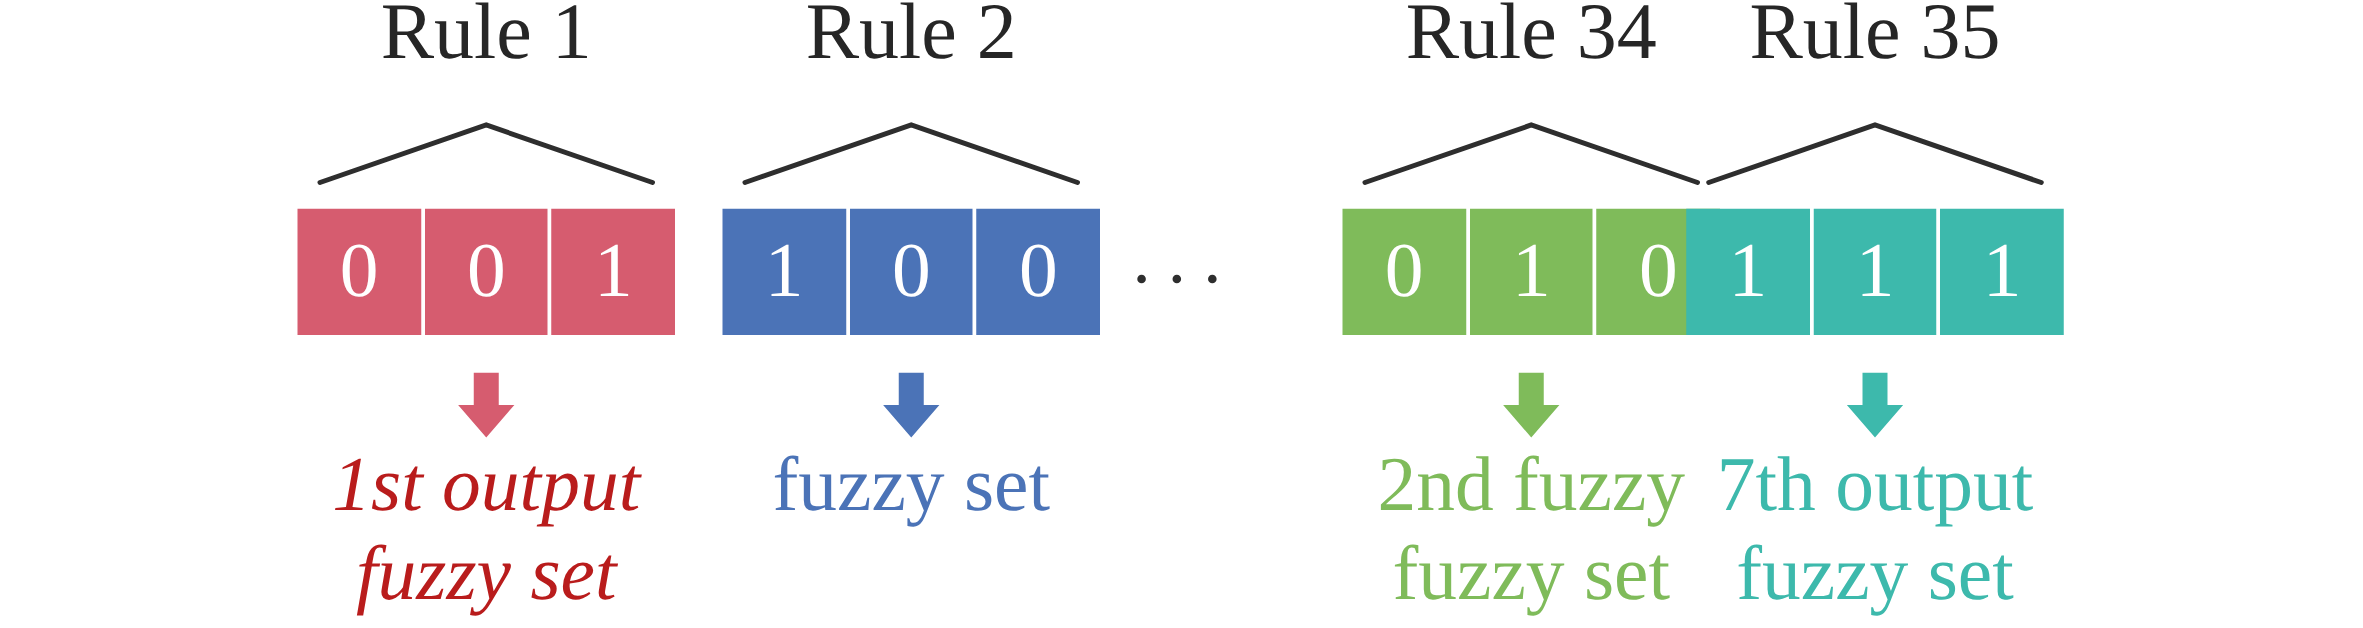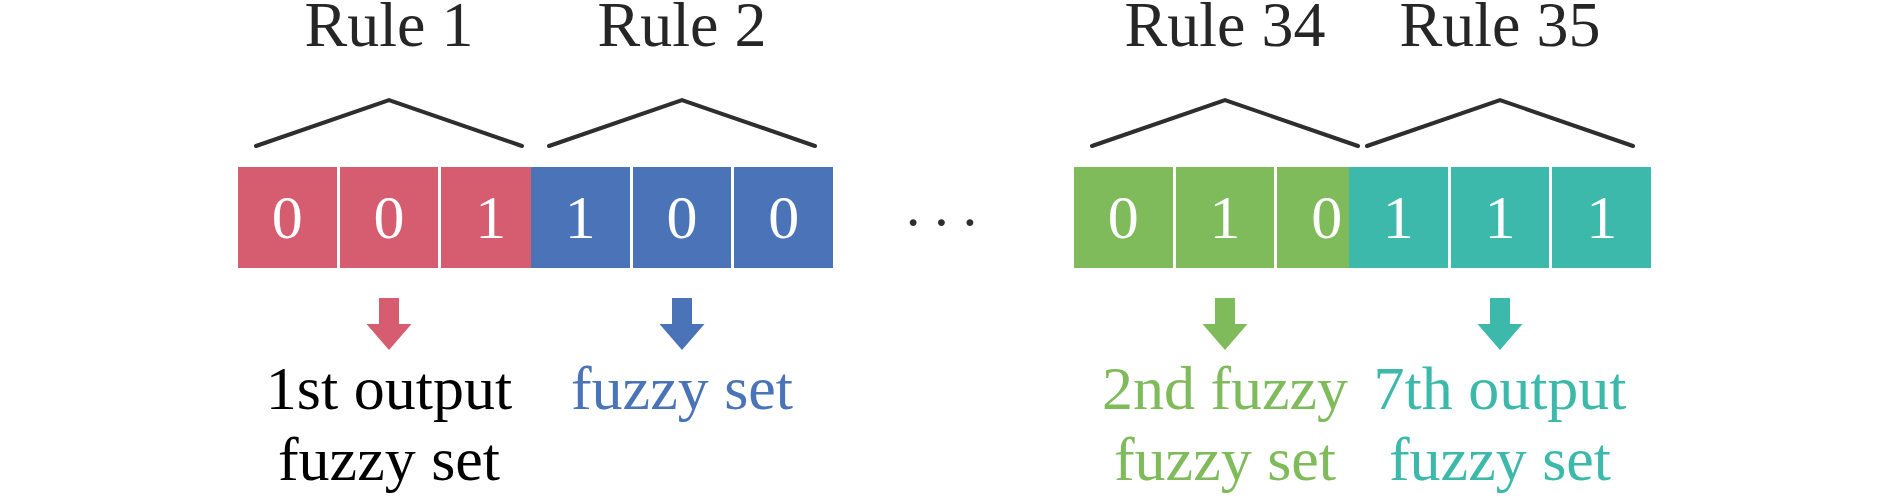--- a/index.html
+++ b/index.html
@@ -106,27 +106,27 @@
       <polyline points="18,49 151,3 284,49" style="stroke: rgb(46, 46, 46);"></polyline>
     </svg>
     <div class="cells" style="color: rgb(255, 255, 255);">
       <div class="cell" style="background: rgb(214, 92, 111);">0</div>
       <div class="cell" style="background: rgb(214, 92, 111);">0</div>
       <div class="cell" style="background: rgb(214, 92, 111);">1</div>
     </div>
     <svg class="arrow" viewBox="0 0 46 53">
       <path d="M13 0 H33 V26 H45.5 L23 52 L0.5 26 H13 Z" style="fill: rgb(214, 92, 111);"></path>
     </svg>
-    <div class="out-label" style="color: #000000;">
+    <div class="out-label" style="color: #b91c1c; font-style: italic;">
       <div>1st output</div>
       <div>fuzzy set</div>
     </div>
   </div>
 
-  <div class="group" style="left:531px">
+  <div class="group" style="left:578px">
     <div class="rule-label" style="color: rgb(38, 38, 38);">Rule 2</div>
     <svg class="caret" viewBox="0 0 302 52">
       <polyline points="18,49 151,3 284,49" style="stroke: rgb(46, 46, 46);"></polyline>
     </svg>
     <div class="cells" style="color: rgb(255, 255, 255);">
       <div class="cell" style="background: rgb(75, 115, 183);">1</div>
       <div class="cell" style="background: rgb(75, 115, 183);">0</div>
       <div class="cell" style="background: rgb(75, 115, 183);">0</div>
     </div>
     <svg class="arrow" viewBox="0 0 46 53">

